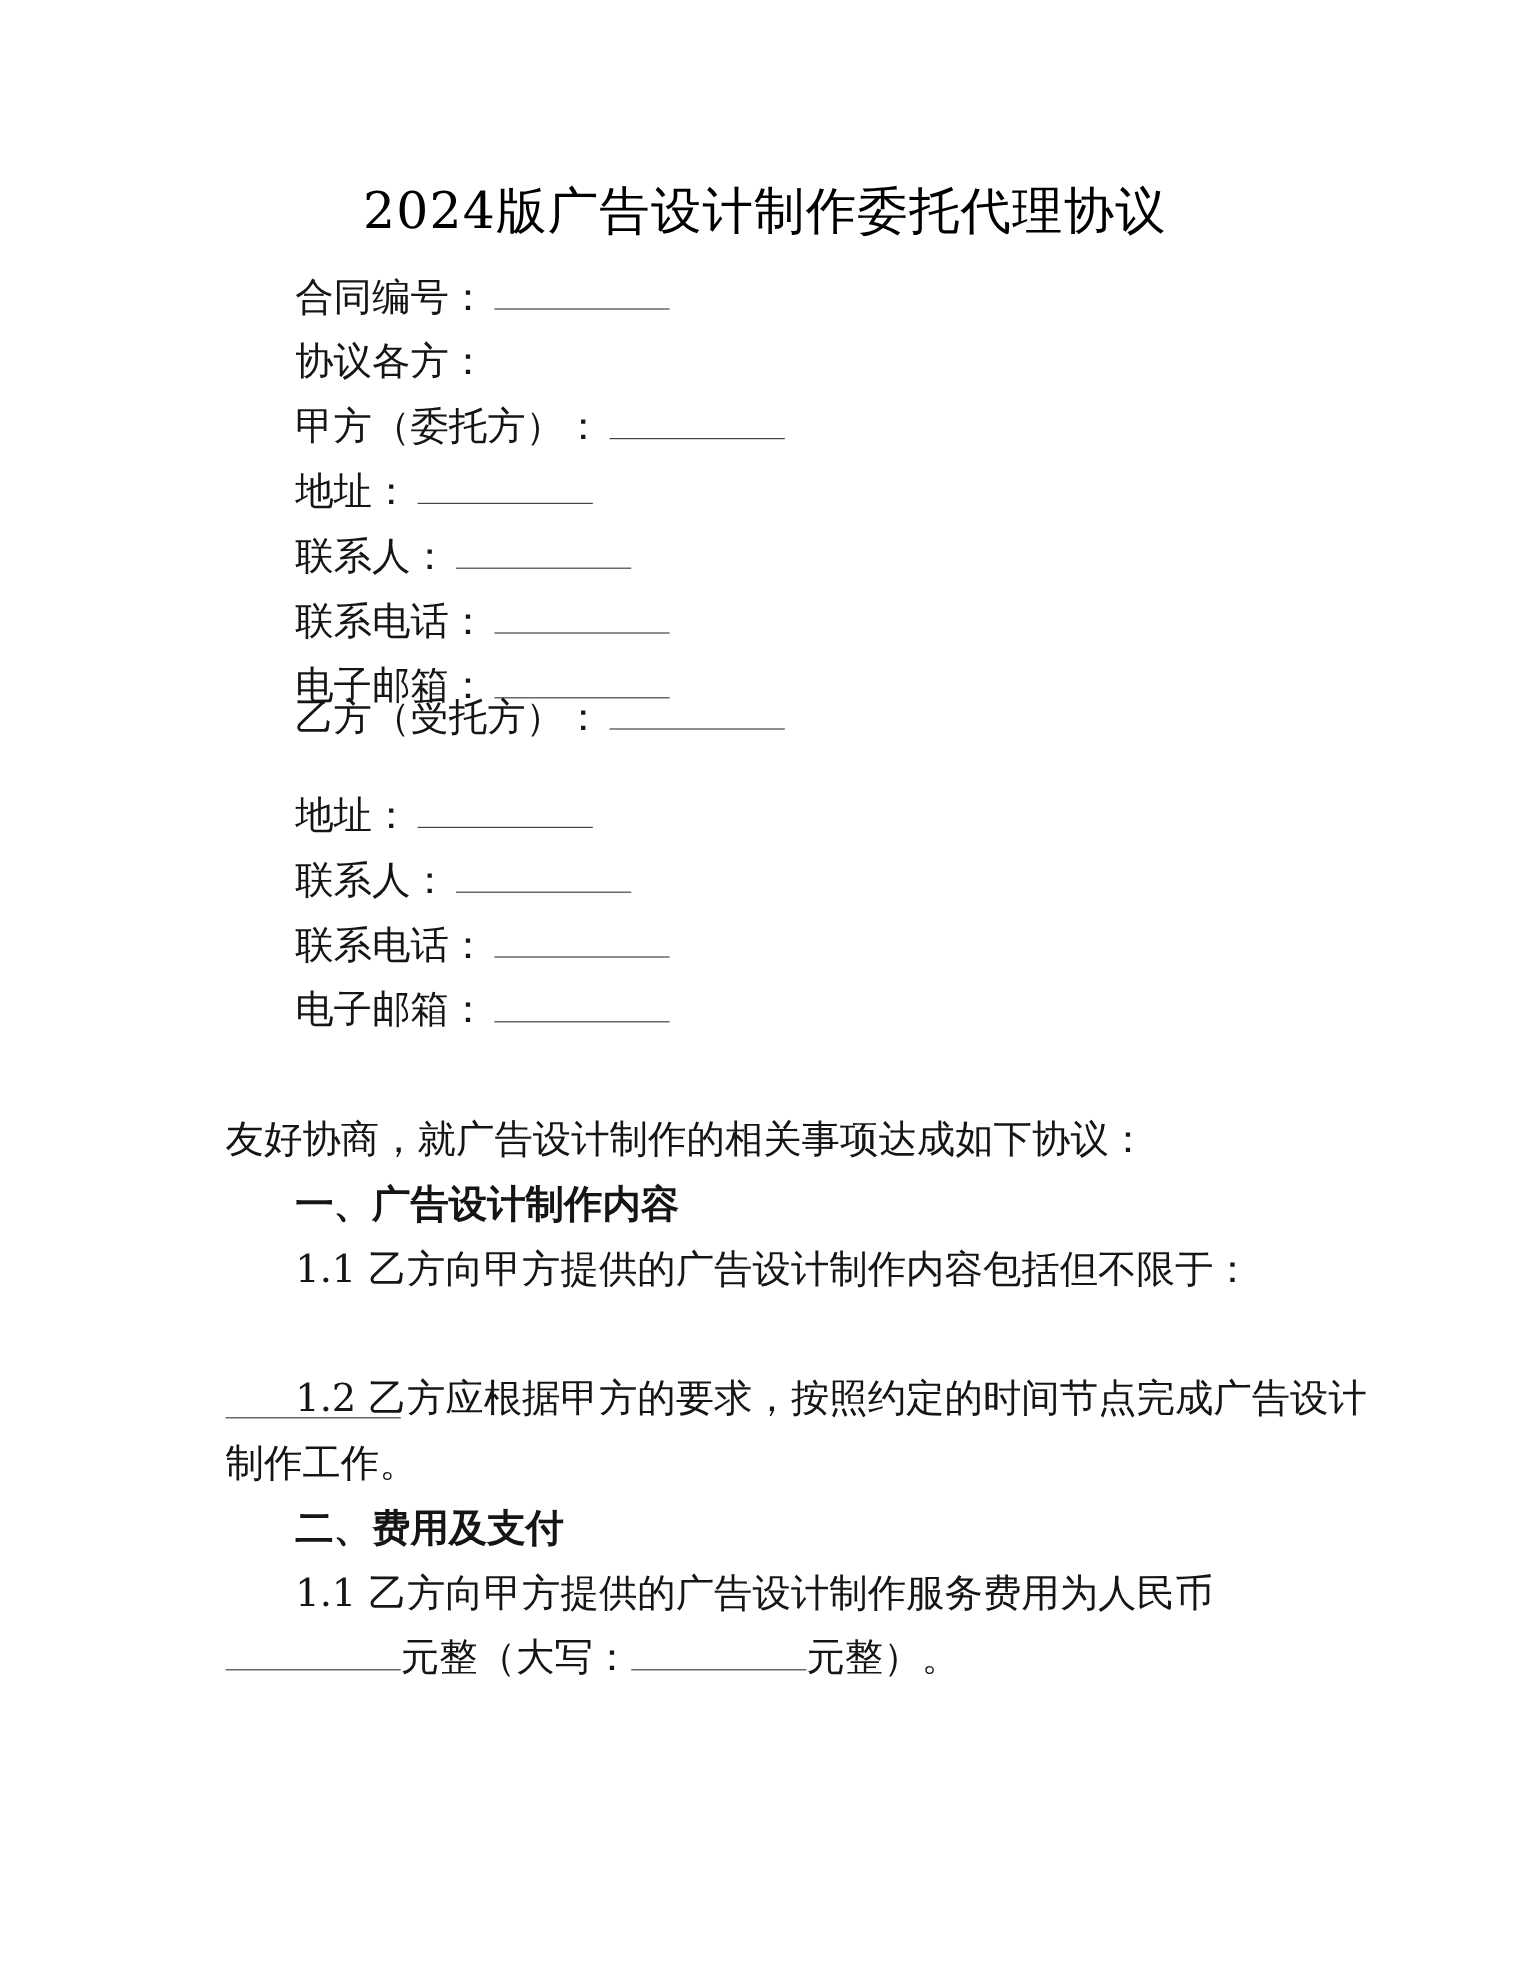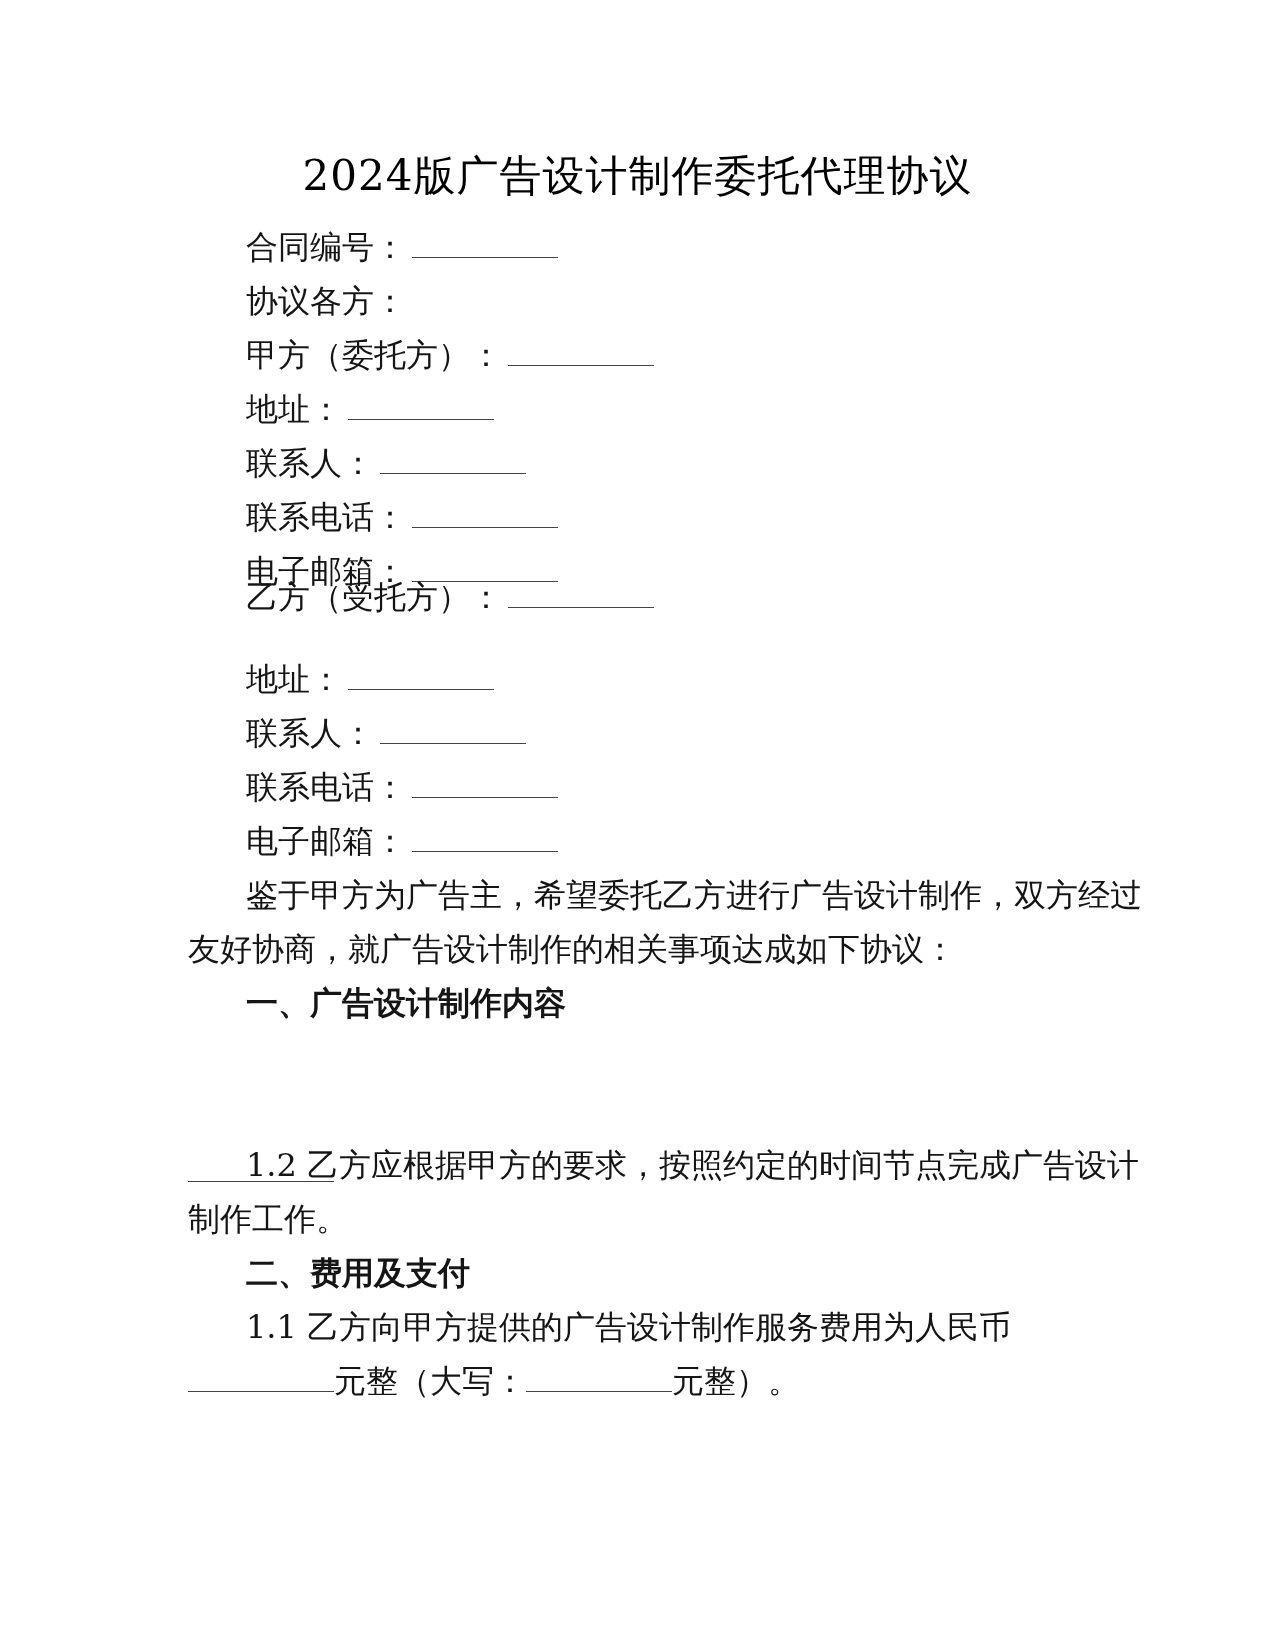--- a/index.html
+++ b/index.html
@@ -74,25 +74,25 @@
   </div>
 
   <div class="line indent" style="top:769px;">
     <span>联系电话：</span><span class="blank"></span>
   </div>
 
   <div class="line indent" style="top:823px;">
     <span>电子邮箱：</span><span class="blank"></span>
   </div>
 
-  <div class="line indent" style="top:877px;">鉴于甲方为广告主，希望委托乙方进行广告设计制作，双方经过</div>
   <div class="line indent heading" style="top:985px;">一、广告设计制作内容</div>
 
   <div class="line flush" style="top:931px;">友好协商，就广告设计制作的相关事项达成如下协议：</div>
 
+  <div class="line indent" style="top:1039px;">1.1 乙方向甲方提供的广告设计制作内容包括但不限于：</div>
 
   <div class="standalone-blank"></div>
 
   <div class="line indent" style="top:1147px;">1.2 乙方应根据甲方的要求，按照约定的时间节点完成广告设计</div>
   <div class="line flush" style="top:1201px;text-align:center;">制作工作。</div>
 
   <div class="line indent heading" style="top:1255px;">二、费用及支付</div>
 
   <div class="line indent" style="top:1309px;">1.1 乙方向甲方提供的广告设计制作服务费用为人民币</div>
 

